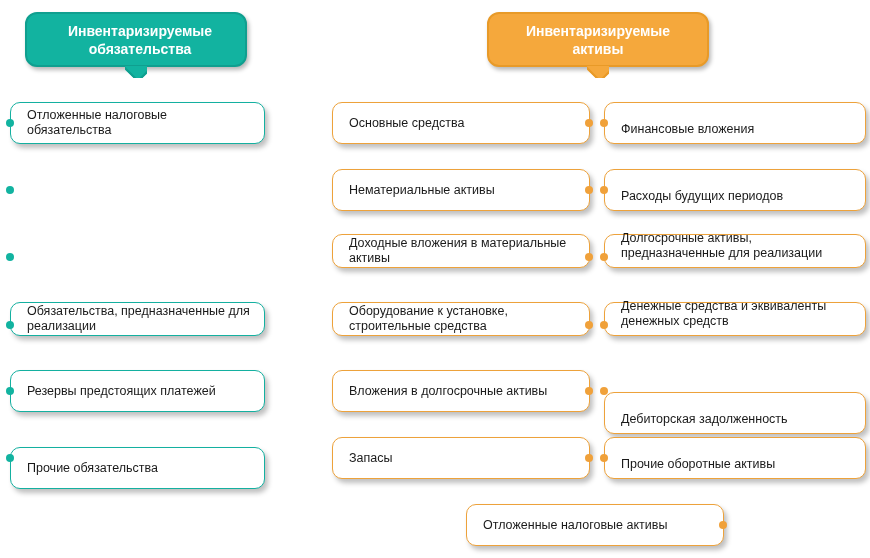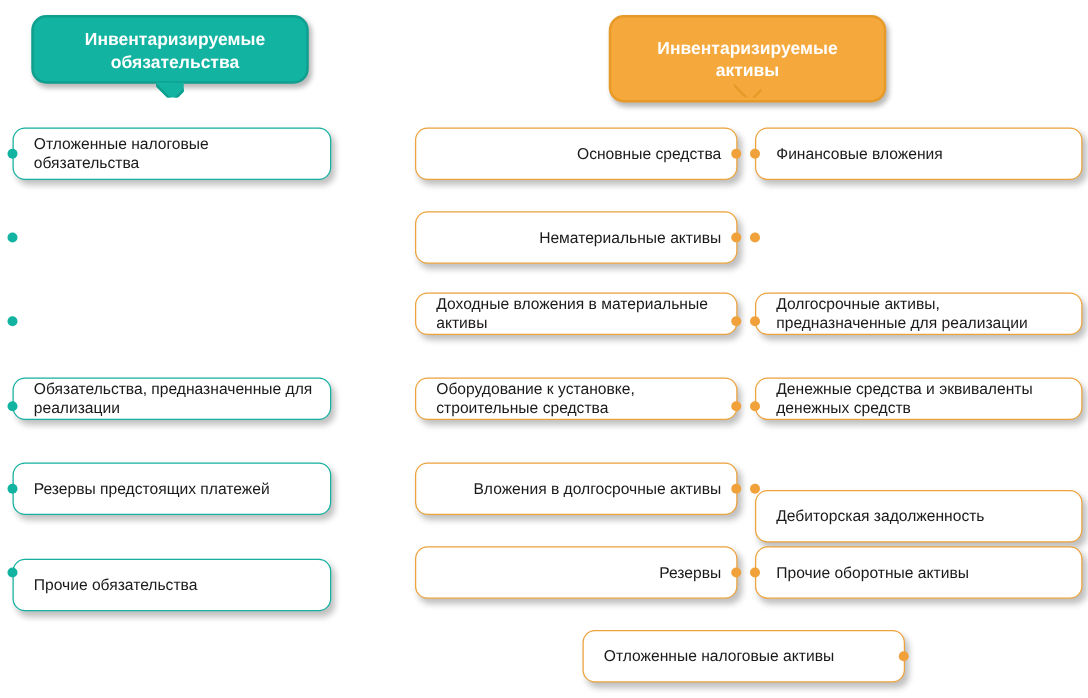--- a/index.html
+++ b/index.html
@@ -42,21 +42,21 @@
     width: 222px;
     height: 55px;
     background: #12b3a0;
     border: 2px solid #0f9f8f;
     padding-left: 20px;
   }
   .header-asset {
     left: 487px;
     top: 12px;
     width: 222px;
-    height: 70px;
+    height: 55px;
     background: #f5a83c;
     border: 2px solid #e89a28;
   }
   
   .tail {
     position: absolute;
     width: 22px;
     height: 12px;
     overflow: hidden;
   }
@@ -119,22 +119,22 @@
   .dot {
     position: absolute;
     width: 8px;
     height: 8px;
     border-radius: 50%;
   }
   .dot-teal { background: #12b3a0; }
   .dot-orange { background: #f0a13a; }
 
   .col-left  { left: 10px;  width: 255px; }
-  .col-mid   { left: 332px; width: 258px; justify-content: flex-end; }
-  .col-right { left: 604px; width: 262px; }
+  .col-mid   { left: 332px; width: 258px; }
+  .col-right { left: 604px; width: 262px; align-items: flex-end; }
 
   .h-short { height: 42px; }
   .h-tall  { height: 34px; }
 </style>
 </head>
 <body>
 
 <div class="canvas">
 
   <div class="header-pill header-liab">
@@ -190,29 +190,32 @@
     <span class="txt">Оборудование к установке, строительные  средства</span>
   </div>
   <div class="dot dot-orange" style="left:585px; top:321px"></div>
 
   <div class="item item-orange col-mid h-short" style="top:370px">
     <span class="txt">Вложения в долгосрочные активы</span>
   </div>
   <div class="dot dot-orange" style="left:585px; top:387px"></div>
 
   <div class="item item-orange col-mid h-short" style="top:437px">
-    <span class="txt">Резервы</span>
+    <span class="txt">Запасы</span>
   </div>
   <div class="dot dot-orange" style="left:585px; top:454px"></div>
 
   <div class="item item-orange col-right h-short" style="top:102px">
     <span class="txt">Финансовые вложения</span>
   </div>
   <div class="dot dot-orange" style="left:600px; top:119px"></div>
 
+  <div class="item item-orange col-right h-short" style="top:169px">
+    <span class="txt">Расходы будущих периодов</span>
+  </div>
   <div class="dot dot-orange" style="left:600px; top:186px"></div>
 
   <div class="item item-orange col-right h-tall" style="top:234px">
     <span class="txt">Долгосрочные активы, предназначенные для реализации</span>
   </div>
   <div class="dot dot-orange" style="left:600px; top:253px"></div>
 
   <div class="item item-orange col-right h-tall" style="top:302px">
     <span class="txt">Денежные средства и эквиваленты денежных средств</span>
   </div>

